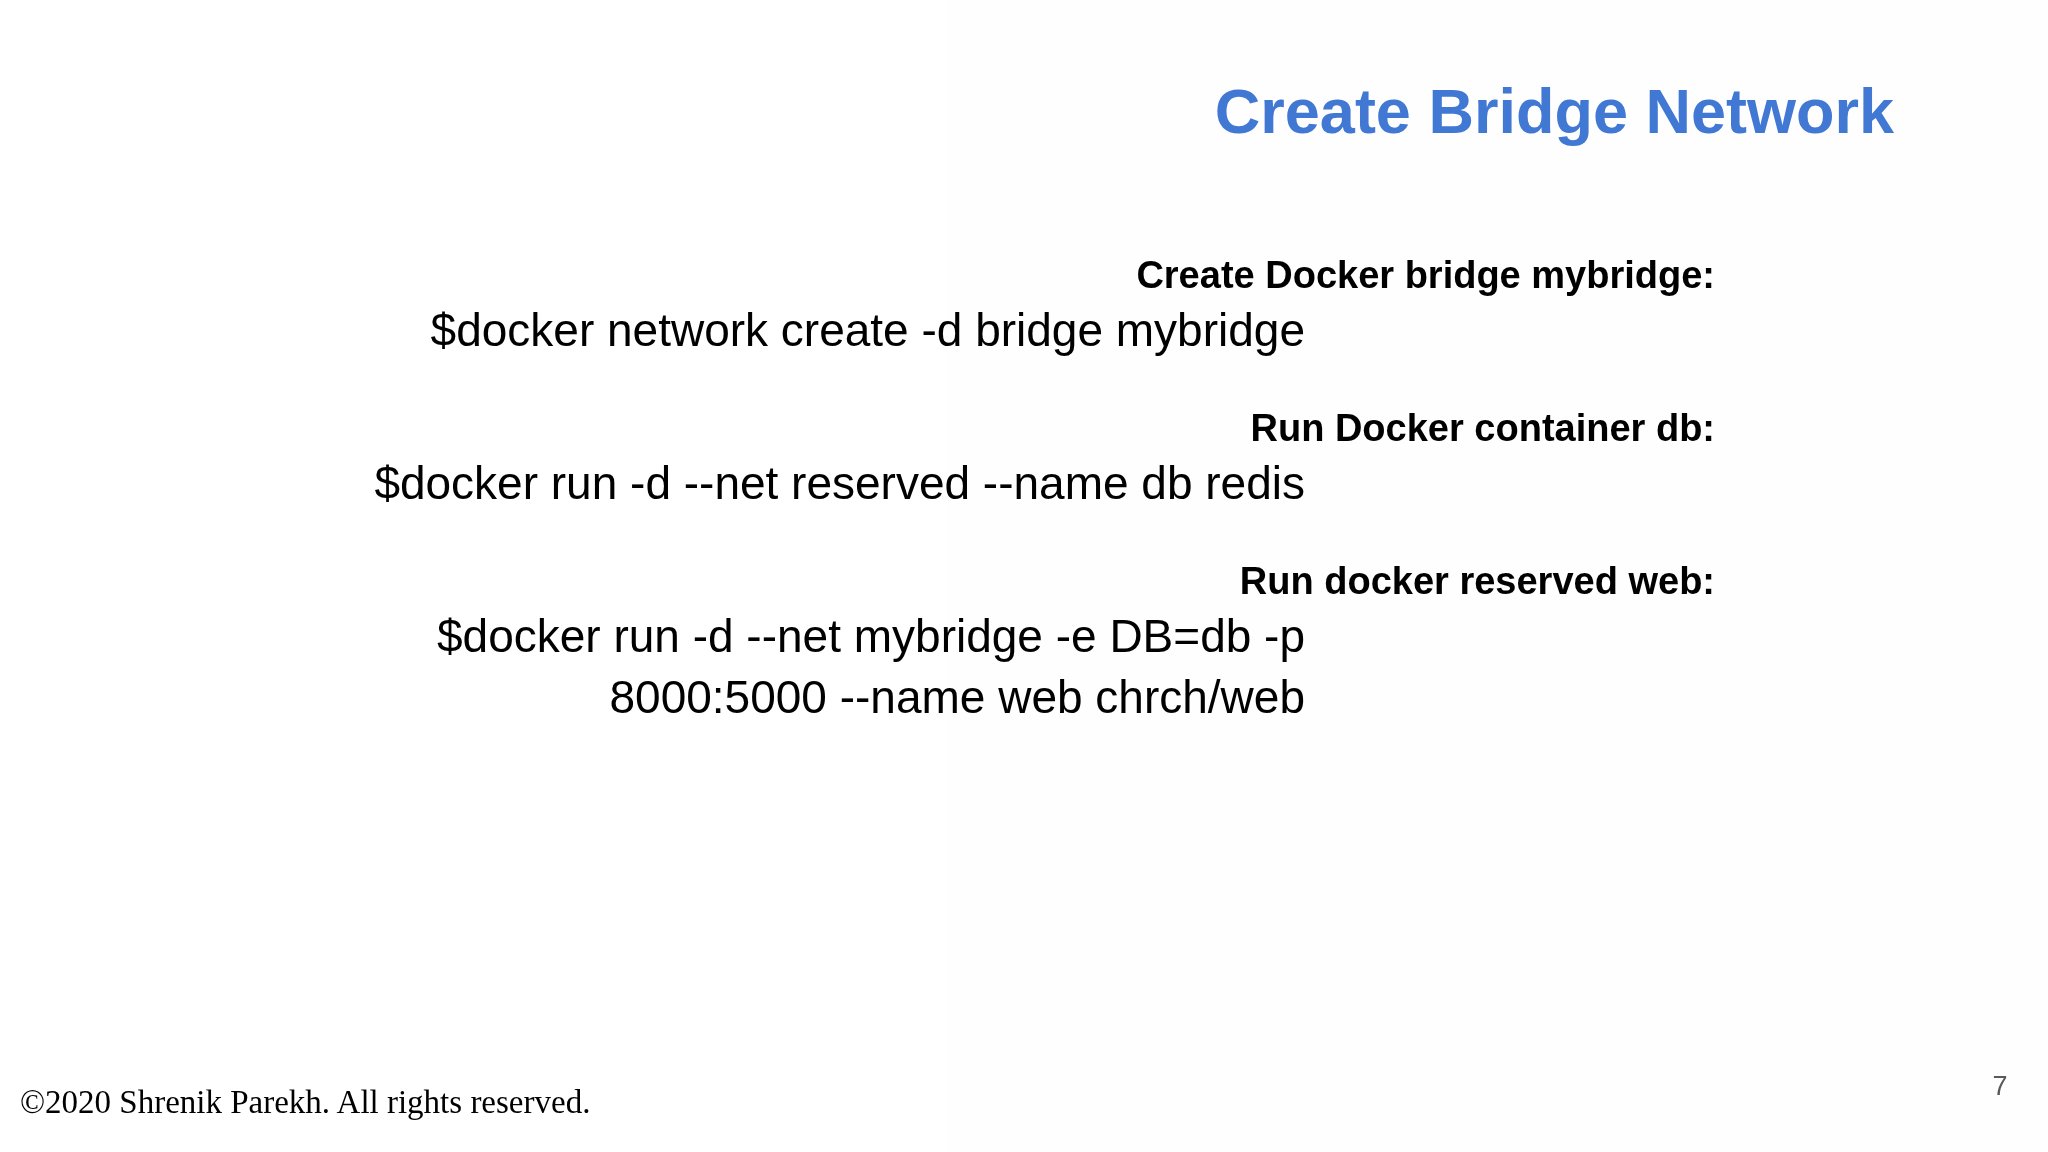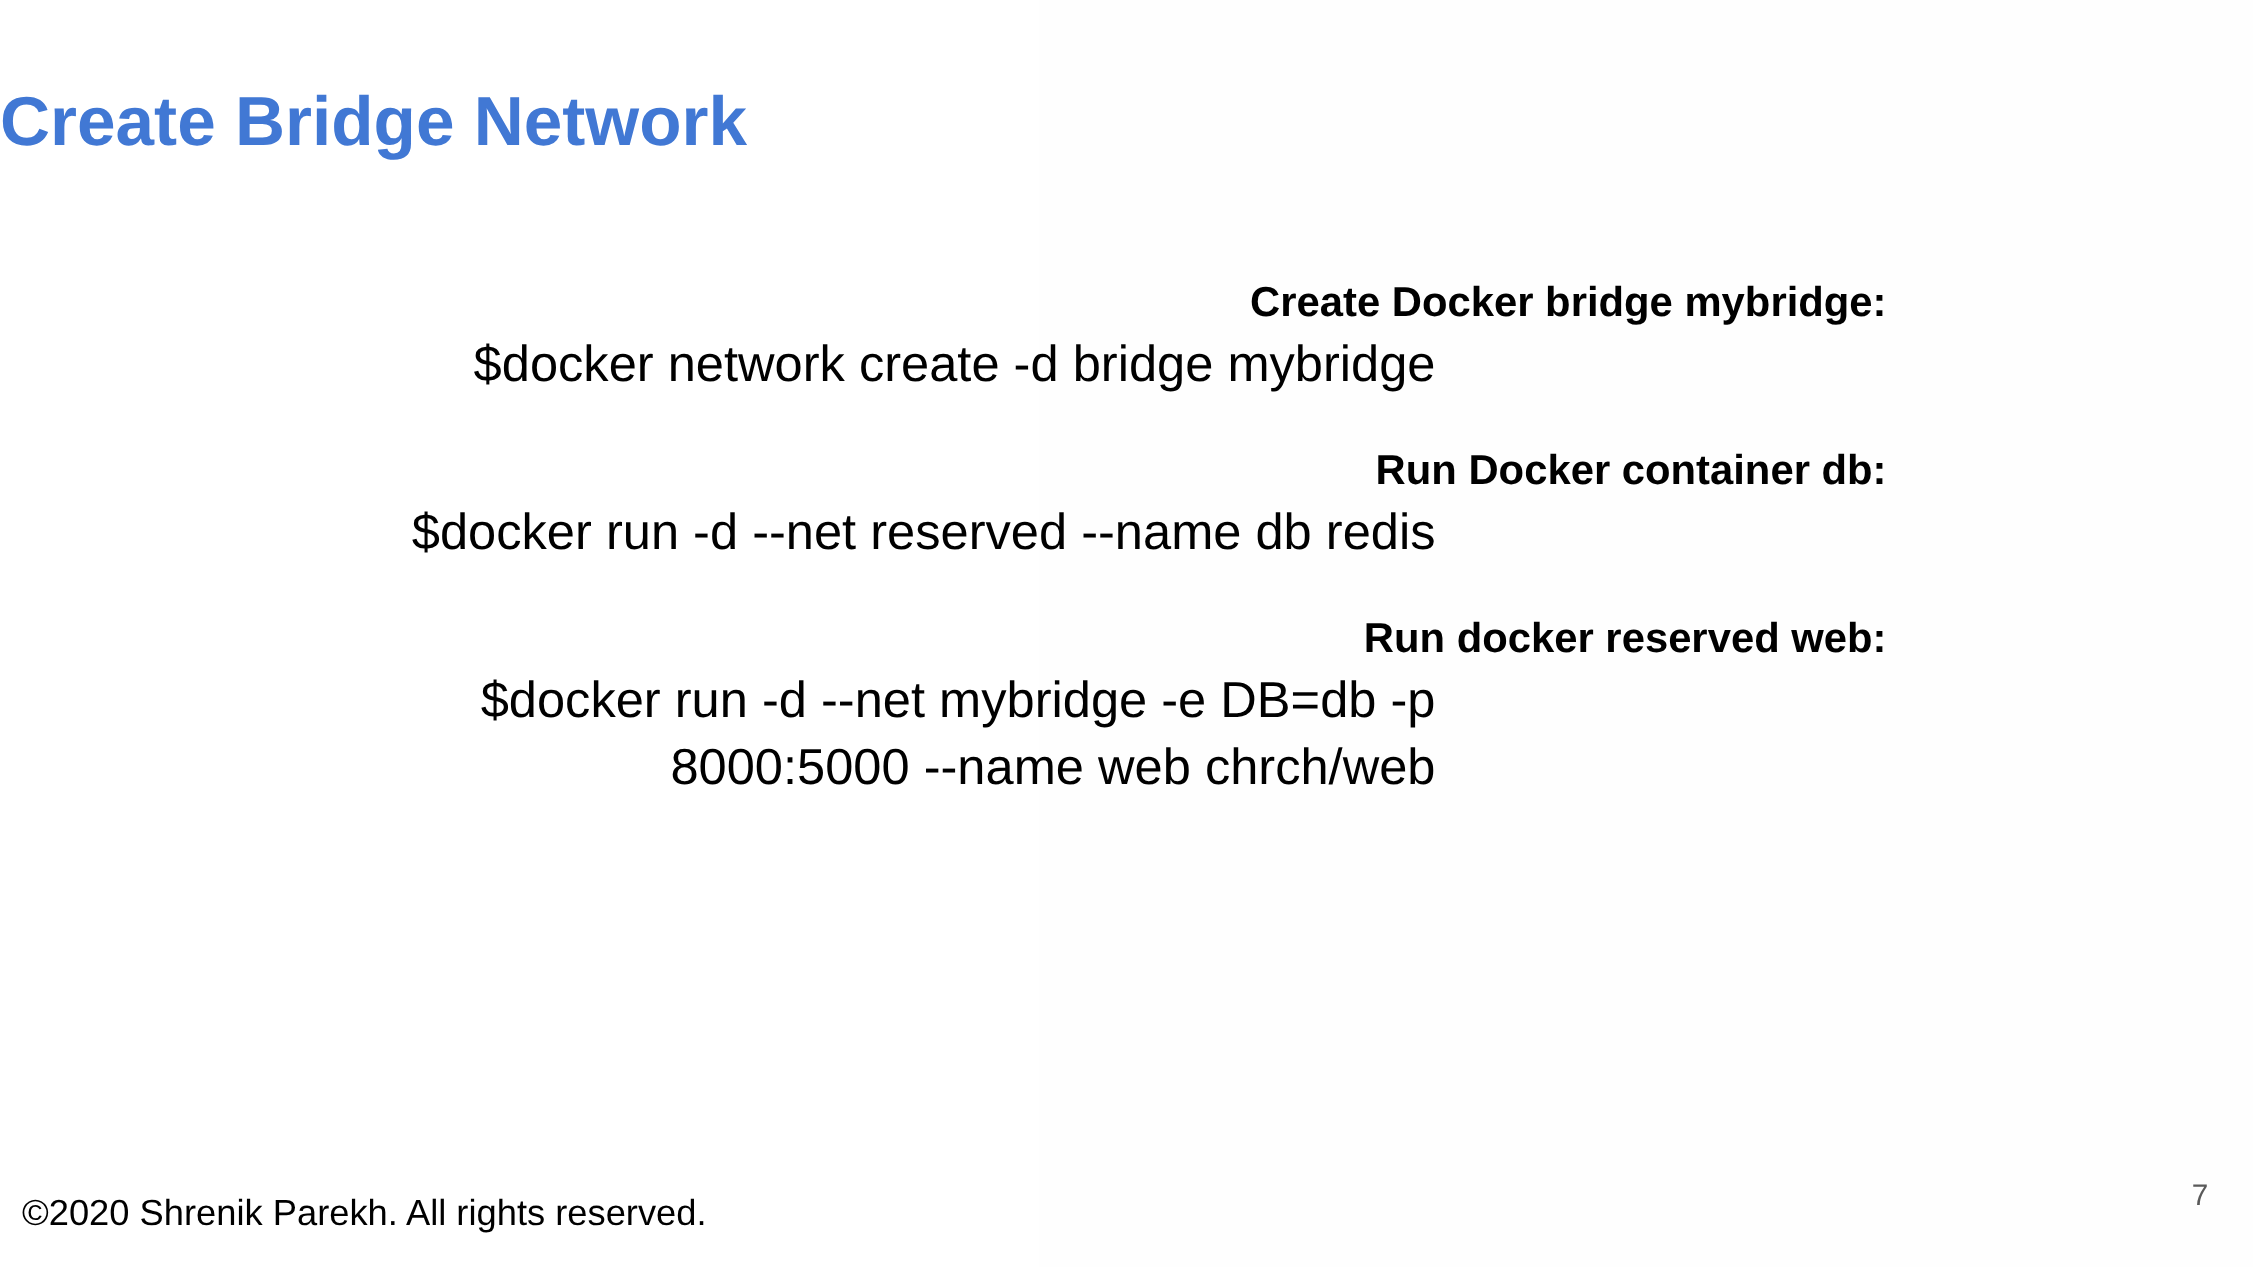--- a/index.html
+++ b/index.html
@@ -26,21 +26,21 @@
     height: 1152px;
     background: #fefefe;
     pointer-events: none;
   }
 
   .title {
     position: absolute;
     left: 0;
     top: 78px;
     width: 1894px;
-    text-align: left;
+    text-align: right;
     font-size: 63px;
     font-weight: bold;
     line-height: 1.05;
     color: #4178d4;
     letter-spacing: 0px;
     white-space: nowrap;
   }
 
   .body-block {
     position: absolute;
@@ -77,20 +77,21 @@
 
   .footer-copyright {
     position: absolute;
     left: 20px;
     top: 1083px;
     font-size: 33px;
     font-weight: normal;
     color: #000000;
     line-height: 1.2;
     white-space: nowrap;
+    font-family: Liberation Serif, serif;
   }
 
   .page-number {
     position: absolute;
     left: 1975px;
     top: 1070px;
     width: 50px;
     text-align: center;
     font-size: 27px;
     color: #5a5a5a;

